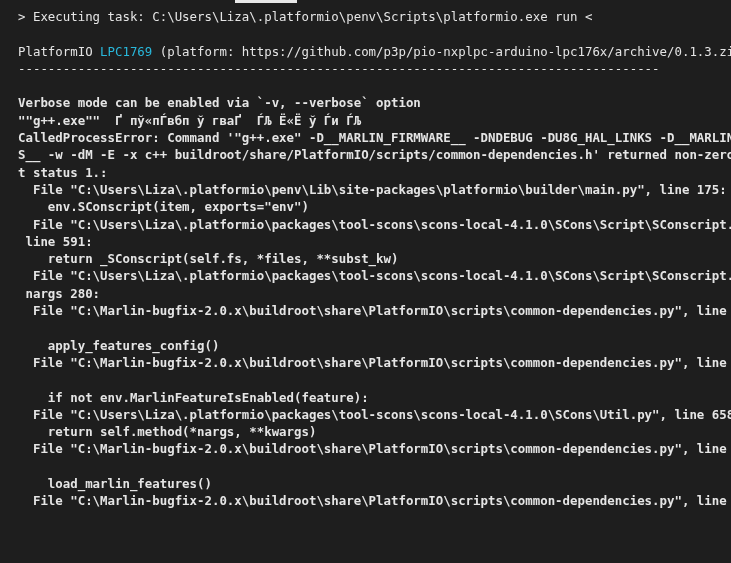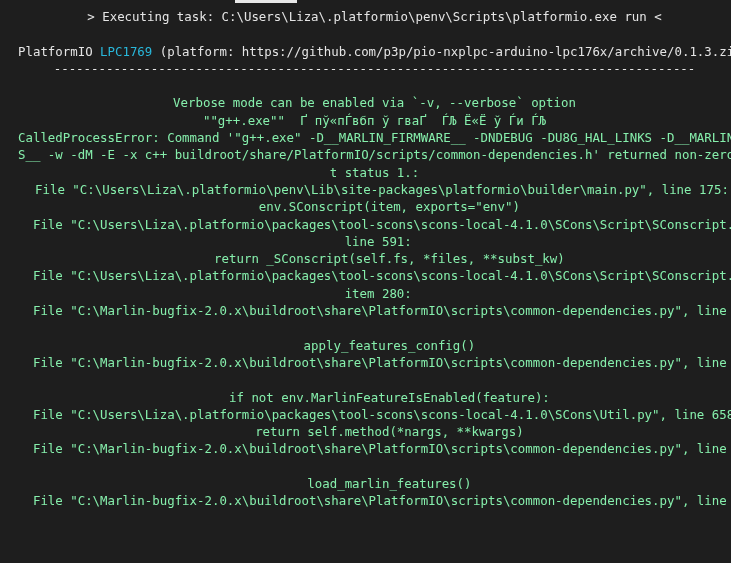--- a/index.html
+++ b/index.html
@@ -14,21 +14,20 @@
     overflow: hidden;
     font-family: "DejaVu Sans Mono", "Liberation Mono", monospace;
   }
   #terminal {
     position: relative;
     width: 731px;
     height: 563px;
     background: #1e1e1e;
     box-sizing: border-box;
     overflow: hidden;
-    text-align: center;
   }
   
   #top-nub {
     position: absolute;
     top: 0;
     left: 235px;
     width: 62px;
     height: 3px;
     background: #e8e8e8;
   }
@@ -47,21 +46,21 @@
     white-space: pre;
     padding-left: 18px;
     letter-spacing: 0px;
     color: #e5e5e5;
     min-height: 17.3px;
   }
   .blank {
     color: transparent;
   }
   .c-white   { color: #e5e5e5; }
-  .c-yellow  { color: #86efac; }
+  .c-yellow  { color: #e5e5e5; font-weight: bold; }
   .c-cyan    { color: #29b8db; }
   .seg { white-space: pre; }
 </style>
 </head>
 <body>
 
 <div id="terminal">
 
   <div id="top-nub"></div>
 
@@ -83,21 +82,21 @@
         <div class="line c-yellow">""g++.exe""  Ґ пў«пЃвбп ў гваҐ  ЃЉ Ё«Ё ў Ѓи ЃЉ</div>
         <div class="line c-yellow">CalledProcessError: Command '"g++.exe" -D__MARLIN_FIRMWARE__ -DNDEBUG -DU8G_HAL_LINKS -D__MARLIN_DEP</div>
         <div class="line c-yellow">S__ -w -dM -E -x c++ buildroot/share/PlatformIO/scripts/common-dependencies.h' returned non-zero exi</div>
         <div class="line c-yellow">t status 1.:</div>
         <div class="line c-yellow">  File "C:\Users\Liza\.platformio\penv\Lib\site-packages\platformio\builder\main.py", line 175:</div>
         <div class="line c-yellow">    env.SConscript(item, exports="env")</div>
         <div class="line c-yellow">  File "C:\Users\Liza\.platformio\packages\tool-scons\scons-local-4.1.0\SCons\Script\SConscript.py",</div>
         <div class="line c-yellow"> line 591:</div>
         <div class="line c-yellow">    return _SConscript(self.fs, *files, **subst_kw)</div>
         <div class="line c-yellow">  File "C:\Users\Liza\.platformio\packages\tool-scons\scons-local-4.1.0\SCons\Script\SConscript.py",</div>
-        <div class="line c-yellow"> item 280:</div>
+        <div class="line c-yellow"> nargs 280:</div>
         <div class="line c-yellow">  File "C:\Marlin-bugfix-2.0.x\buildroot\share\PlatformIO\scripts\common-dependencies.py", line 317:</div>
         <div class="line c-yellow">&nbsp;</div>
         <div class="line c-yellow">    apply_features_config()</div>
         <div class="line c-yellow">  File "C:\Marlin-bugfix-2.0.x\buildroot\share\PlatformIO\scripts\common-dependencies.py", line 136:</div>
         <div class="line c-yellow">&nbsp;</div>
         <div class="line c-yellow">    if not env.MarlinFeatureIsEnabled(feature):</div>
         <div class="line c-yellow">  File "C:\Users\Liza\.platformio\packages\tool-scons\scons-local-4.1.0\SCons\Util.py", line 658:</div>
         <div class="line c-yellow">    return self.method(*nargs, **kwargs)</div>
         <div class="line c-yellow">  File "C:\Marlin-bugfix-2.0.x\buildroot\share\PlatformIO\scripts\common-dependencies.py", line 293:</div>
         <div class="line c-yellow">&nbsp;</div>

